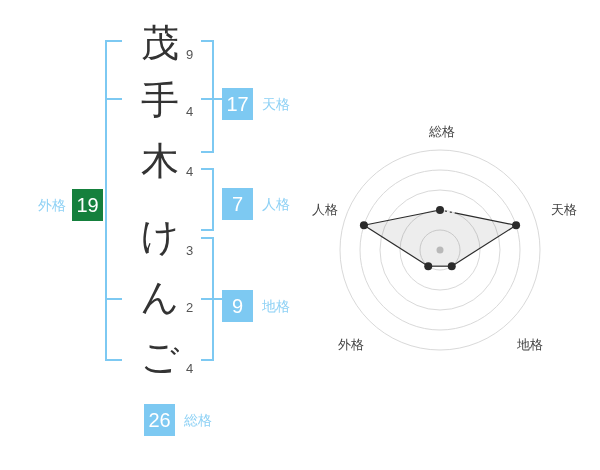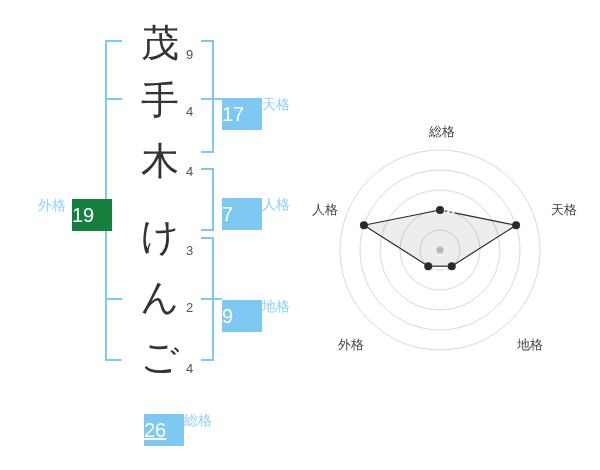--- a/index.html
+++ b/index.html
@@ -11,22 +11,22 @@
   .bracket{fill:none;stroke:#7dc9f2;stroke-width:2;}
   .nchar{
     position:absolute;left:138px;width:44px;height:40px;
     font-size:38px;line-height:40px;text-align:center;color:#333;
   }
   .stroke{
     position:absolute;left:186px;width:18px;height:14px;
     font-size:13px;line-height:14px;color:#555;
   }
   .badge{
-    position:absolute;width:40px;height:32px;background:#7dc9f2;
-    color:#fff;font-size:20px;line-height:32px;margin-top:10px;
+    position:absolute;width:31px;height:32px;background:#7dc9f2;
+    color:#fff;font-size:20px;line-height:32px;text-align:center;
   }
   .blabel{
     position:absolute;font-size:14px;line-height:16px;color:#8ed1f5;white-space:nowrap;
   }
   .blabel.right-align{text-align:right;}
   .chart{position:absolute;left:0;top:0;width:600px;height:470px;}
 </style>
 </head>
 <body>
 
@@ -58,21 +58,21 @@
 
   <div class="badge" style="left: 222px; top: 188px; background: rgb(125, 201, 242);">7</div>
   <div class="blabel" style="left: 262px; top: 196px; color: rgb(142, 209, 245);">人格</div>
 
   <div class="badge" style="left: 222px; top: 290px; background: rgb(125, 201, 242);">9</div>
   <div class="blabel" style="left: 262px; top: 298px; color: rgb(142, 209, 245);">地格</div>
 
   <div class="blabel right-align" style="left: 32px; width: 34px; top: 197px; color: rgb(142, 209, 245);">外格</div>
   <div class="badge" style="left: 72px; top: 189px; background: #15803d;">19</div>
 
-  <div class="badge" style="left: 144px; top: 404px; background: rgb(125, 201, 242); text-decoration: underline;">26</div>
+  <div class="badge" style="left: 144px; top: 404px; background: rgb(125, 201, 242);">26</div>
   <div class="blabel" style="left: 184px; top: 412px; color: rgb(142, 209, 245);">総格</div>
 
   <div class="chart"><svg width="600" height="470" viewBox="0 0 600 470">
         <circle cx="440" cy="250" r="20" fill="none" stroke="#d9d9d9" stroke-width="1"></circle>
         <circle cx="440" cy="250" r="40" fill="none" stroke="#d9d9d9" stroke-width="1"></circle>
         <circle cx="440" cy="250" r="60" fill="none" stroke="#d9d9d9" stroke-width="1"></circle>
         <circle cx="440" cy="250" r="80" fill="none" stroke="#d9d9d9" stroke-width="1"></circle>
         <circle cx="440" cy="250" r="100" fill="none" stroke="#d9d9d9" stroke-width="1"></circle>
         <polygon points="440,210 516.0845213036123,225.27864045000422 451.7557050458495,266.180339887499 428.2442949541505,266.180339887499 363.9154786963877,225.2786404500042" fill="rgba(0,0,0,0.07)" stroke="none"></polygon>
         <line x1="440" y1="210" x2="454.70641084933874" y2="212.9532151852603" stroke="#2b2b2b" stroke-width="1.2" stroke-dasharray="2 3"></line>

